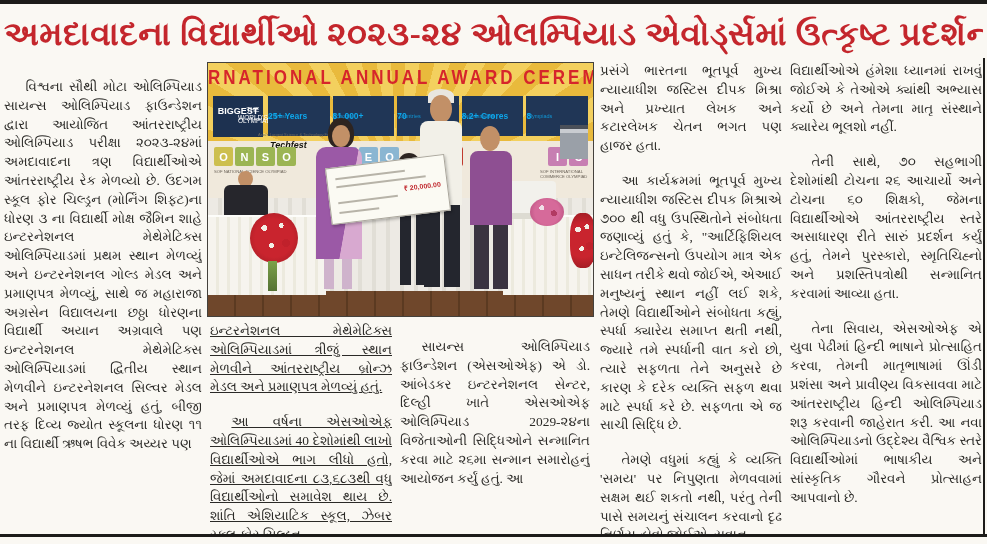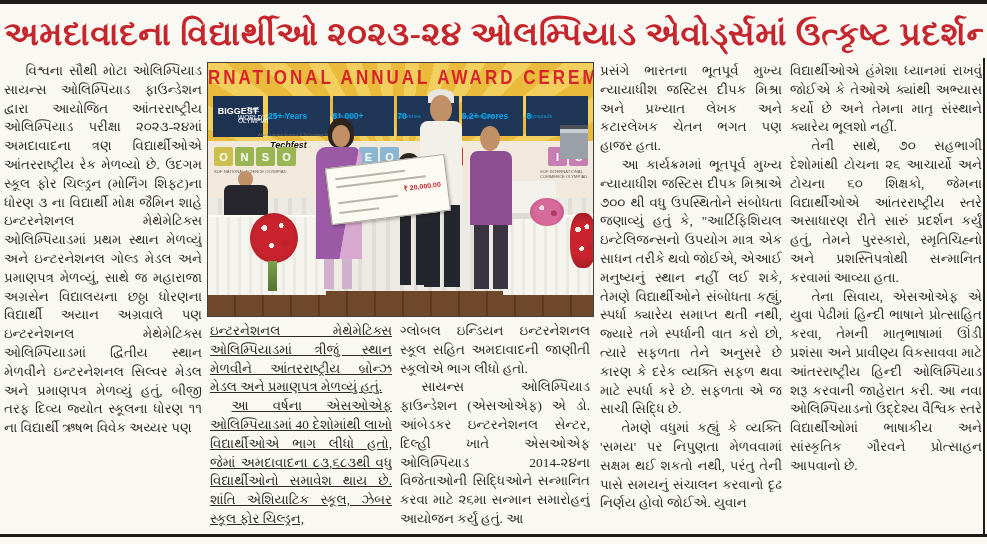--- a/index.html
+++ b/index.html
@@ -13,21 +13,21 @@
             font-size:33px;font-weight:700;color:#c4262c;text-align:center;white-space:nowrap;
             overflow:hidden;letter-spacing:.5px;}
   .col{position:absolute;top:62px;bottom:10px;overflow:hidden;font-size:13.4px;line-height:18.8px;
        text-align:justify;}
   .col1{left:4px;width:198px;}
   .col2{left:210px;width:182px;top:322px;text-decoration:underline;}
   .col3{left:400px;width:190px;top:322px;}
   .col4{left:600px;width:182px;}
   .col5{left:790px;width:192px;}
   .para{margin:0;}
-  .para.ind{text-indent:1.6em;}
+  .para.ind{text-indent:1.6em;margin-top:16px;}
   .dateline{margin:0;text-align:right;padding-right:6px;}
 
   
   .ph{position:absolute;left:207px;top:62px;width:385px;height:253px;overflow:hidden;
       border:1px solid #44413c;background:#efe8da;font-family:"Liberation Sans",sans-serif;}
   .ph *{position:absolute;}
   .ph-banner{left:0;top:0;width:100%;height:78px;
      background:repeating-conic-gradient(from 170deg at 50% 175%, #f3d05e 0 6deg, #e9ba3c 6deg 12deg);}
   .ph-banner-text{left:0;top:5px;width:100%;font-size:17px;font-weight:700;color:#d6252b;
      letter-spacing:3px;white-space:nowrap;overflow:hidden;transform:scaleY(1.15);}
@@ -195,21 +195,21 @@
       <div class="ln" style="top:34px;width:60px;"></div>
       <div class="ln" style="top:44px;width:40px;"></div>
       <span class="amt">₹ 20,000.00</span>
     </div>
   </div>
 
   <div class="col col2">
     <p class="para">ઇન્ટરનેશનલ મેથેમેટિક્સ ઓલિમ્પિયાડમાં ત્રીજું સ્થાન મેળવીને આંતરરાષ્ટ્રીય બ્રોન્ઝ મેડલ અને પ્રમાણપત્ર મેળવ્યું હતું.</p><p class="para ind">આ વર્ષના એસઓએફ ઓલિમ્પિયાડમાં 40 દેશોમાંથી લાખો વિદ્યાર્થીઓએ ભાગ લીધો હતો, જેમાં અમદાવાદના ૮૩,૬૮૩થી વધુ વિદ્યાર્થીઓનો સમાવેશ થાય છે. શાંતિ એશિયાટિક સ્કૂલ, ઝેબર સ્કૂલ ફોર ચિલ્ડ્રન,</p><span></span>
   </div>
   <div class="col col3">
-    <p class="para">ગ્લોબલ ઇન્ડિયન ઇન્ટરનેશનલ સ્કૂલ સહિત અમદાવાદની જાણીતી સ્કૂલોએ ભાગ લીધો હતો.</p><p class="para ind">સાયન્સ ઓલિમ્પિયાડ ફાઉન્ડેશન (એસઓએફ) એ ડો. આંબેડકર ઇન્ટરનેશનલ સેન્ટર, દિલ્હી ખાતે એસઓએફ ઓલિમ્પિયાડ 2014-૨૪ના વિજેતાઓની સિદ્ધિઓને સન્માનિત કરવા માટે ૨૬મા સન્માન સમારોહનું આયોજન કર્યું હતું. આ</p><span></span>
+    <p class="para ind">સાયન્સ ઓલિમ્પિયાડ ફાઉન્ડેશન (એસઓએફ) એ ડો. આંબેડકર ઇન્ટરનેશનલ સેન્ટર, દિલ્હી ખાતે એસઓએફ ઓલિમ્પિયાડ 2029-૨૪ના વિજેતાઓની સિદ્ધિઓને સન્માનિત કરવા માટે ૨૬મા સન્માન સમારોહનું આયોજન કર્યું હતું. આ</p><span></span>
   </div>
   <div class="col col4">
     <p class="para">પ્રસંગે ભારતના ભૂતપૂર્વ મુખ્ય ન્યાયાધીશ જસ્ટિસ દીપક મિશ્રા અને પ્રખ્યાત લેખક અને કટારલેખક ચેતન ભગત પણ હાજર હતા.</p><p class="para ind">આ કાર્યક્રમમાં ભૂતપૂર્વ મુખ્ય ન્યાયાધીશ જસ્ટિસ દીપક મિશ્રાએ ૭૦૦ થી વધુ ઉપસ્થિતોને સંબોધતા જણાવ્યું હતું કે, "આર્ટિફિશિયલ ઇન્ટેલિજન્સનો ઉપયોગ માત્ર એક સાધન તરીકે થવો જોઈએ, એઆઈ મનુષ્યનું સ્થાન નહીં લઈ શકે, તેમણે વિદ્યાર્થીઓને સંબોધતા કહ્યું, સ્પર્ધા ક્યારેય સમાપ્ત થતી નથી, જ્યારે તમે સ્પર્ધાની વાત કરો છો, ત્યારે સફળતા તેને અનુસરે છે કારણ કે દરેક વ્યક્તિ સફળ થવા માટે સ્પર્ધા કરે છે. સફળતા એ જ સાચી સિદ્ધિ છે.</p><p class="para ind">તેમણે વધુમાં કહ્યું કે વ્યક્તિ 'સમય' પર નિપુણતા મેળવવામાં સક્ષમ થઈ શકતો નથી, પરંતુ તેની પાસે સમયનું સંચાલન કરવાનો દૃઢ નિર્ણય હોવો જોઈએ. યુવાન</p><span></span>
   </div>
   <div class="col col5">
     <p class="para">વિદ્યાર્થીઓએ હંમેશા ધ્યાનમાં રાખવું જોઈએ કે તેઓએ ક્યાંથી અભ્યાસ કર્યો છે અને તેમના માતૃ સંસ્થાને ક્યારેય ભૂલશો નહીં.</p><p class="para ind">તેની સાથે, ૭૦ સહભાગી દેશોમાંથી ટોચના ૨૬ આચાર્યો અને ટોચના ૬૦ શિક્ષકો, જેમના વિદ્યાર્થીઓએ આંતરરાષ્ટ્રીય સ્તરે અસાધારણ રીતે સારું પ્રદર્શન કર્યું હતું, તેમને પુરસ્કારો, સ્મૃતિચિહ્નો અને પ્રશસ્તિપત્રોથી સન્માનિત કરવામાં આવ્યા હતા.</p><p class="para ind">તેના સિવાય, એસઓએફ એ યુવા પેઢીમાં હિન્દી ભાષાને પ્રોત્સાહિત કરવા, તેમની માતૃભાષામાં ઊંડી પ્રશંસા અને પ્રાવીણ્ય વિકસાવવા માટે આંતરરાષ્ટ્રીય હિન્દી ઓલિમ્પિયાડ શરૂ કરવાની જાહેરાત કરી. આ નવા ઓલિમ્પિયાડનો ઉદ્દેશ્ય વૈશ્વિક સ્તરે વિદ્યાર્થીઓમાં ભાષાકીય અને સાંસ્કૃતિક ગૌરવને પ્રોત્સાહન આપવાનો છે.</p><span></span>
   </div>
 
   <div class="rule rule-right"></div>
   <div class="rule rule-bottom"></div>

